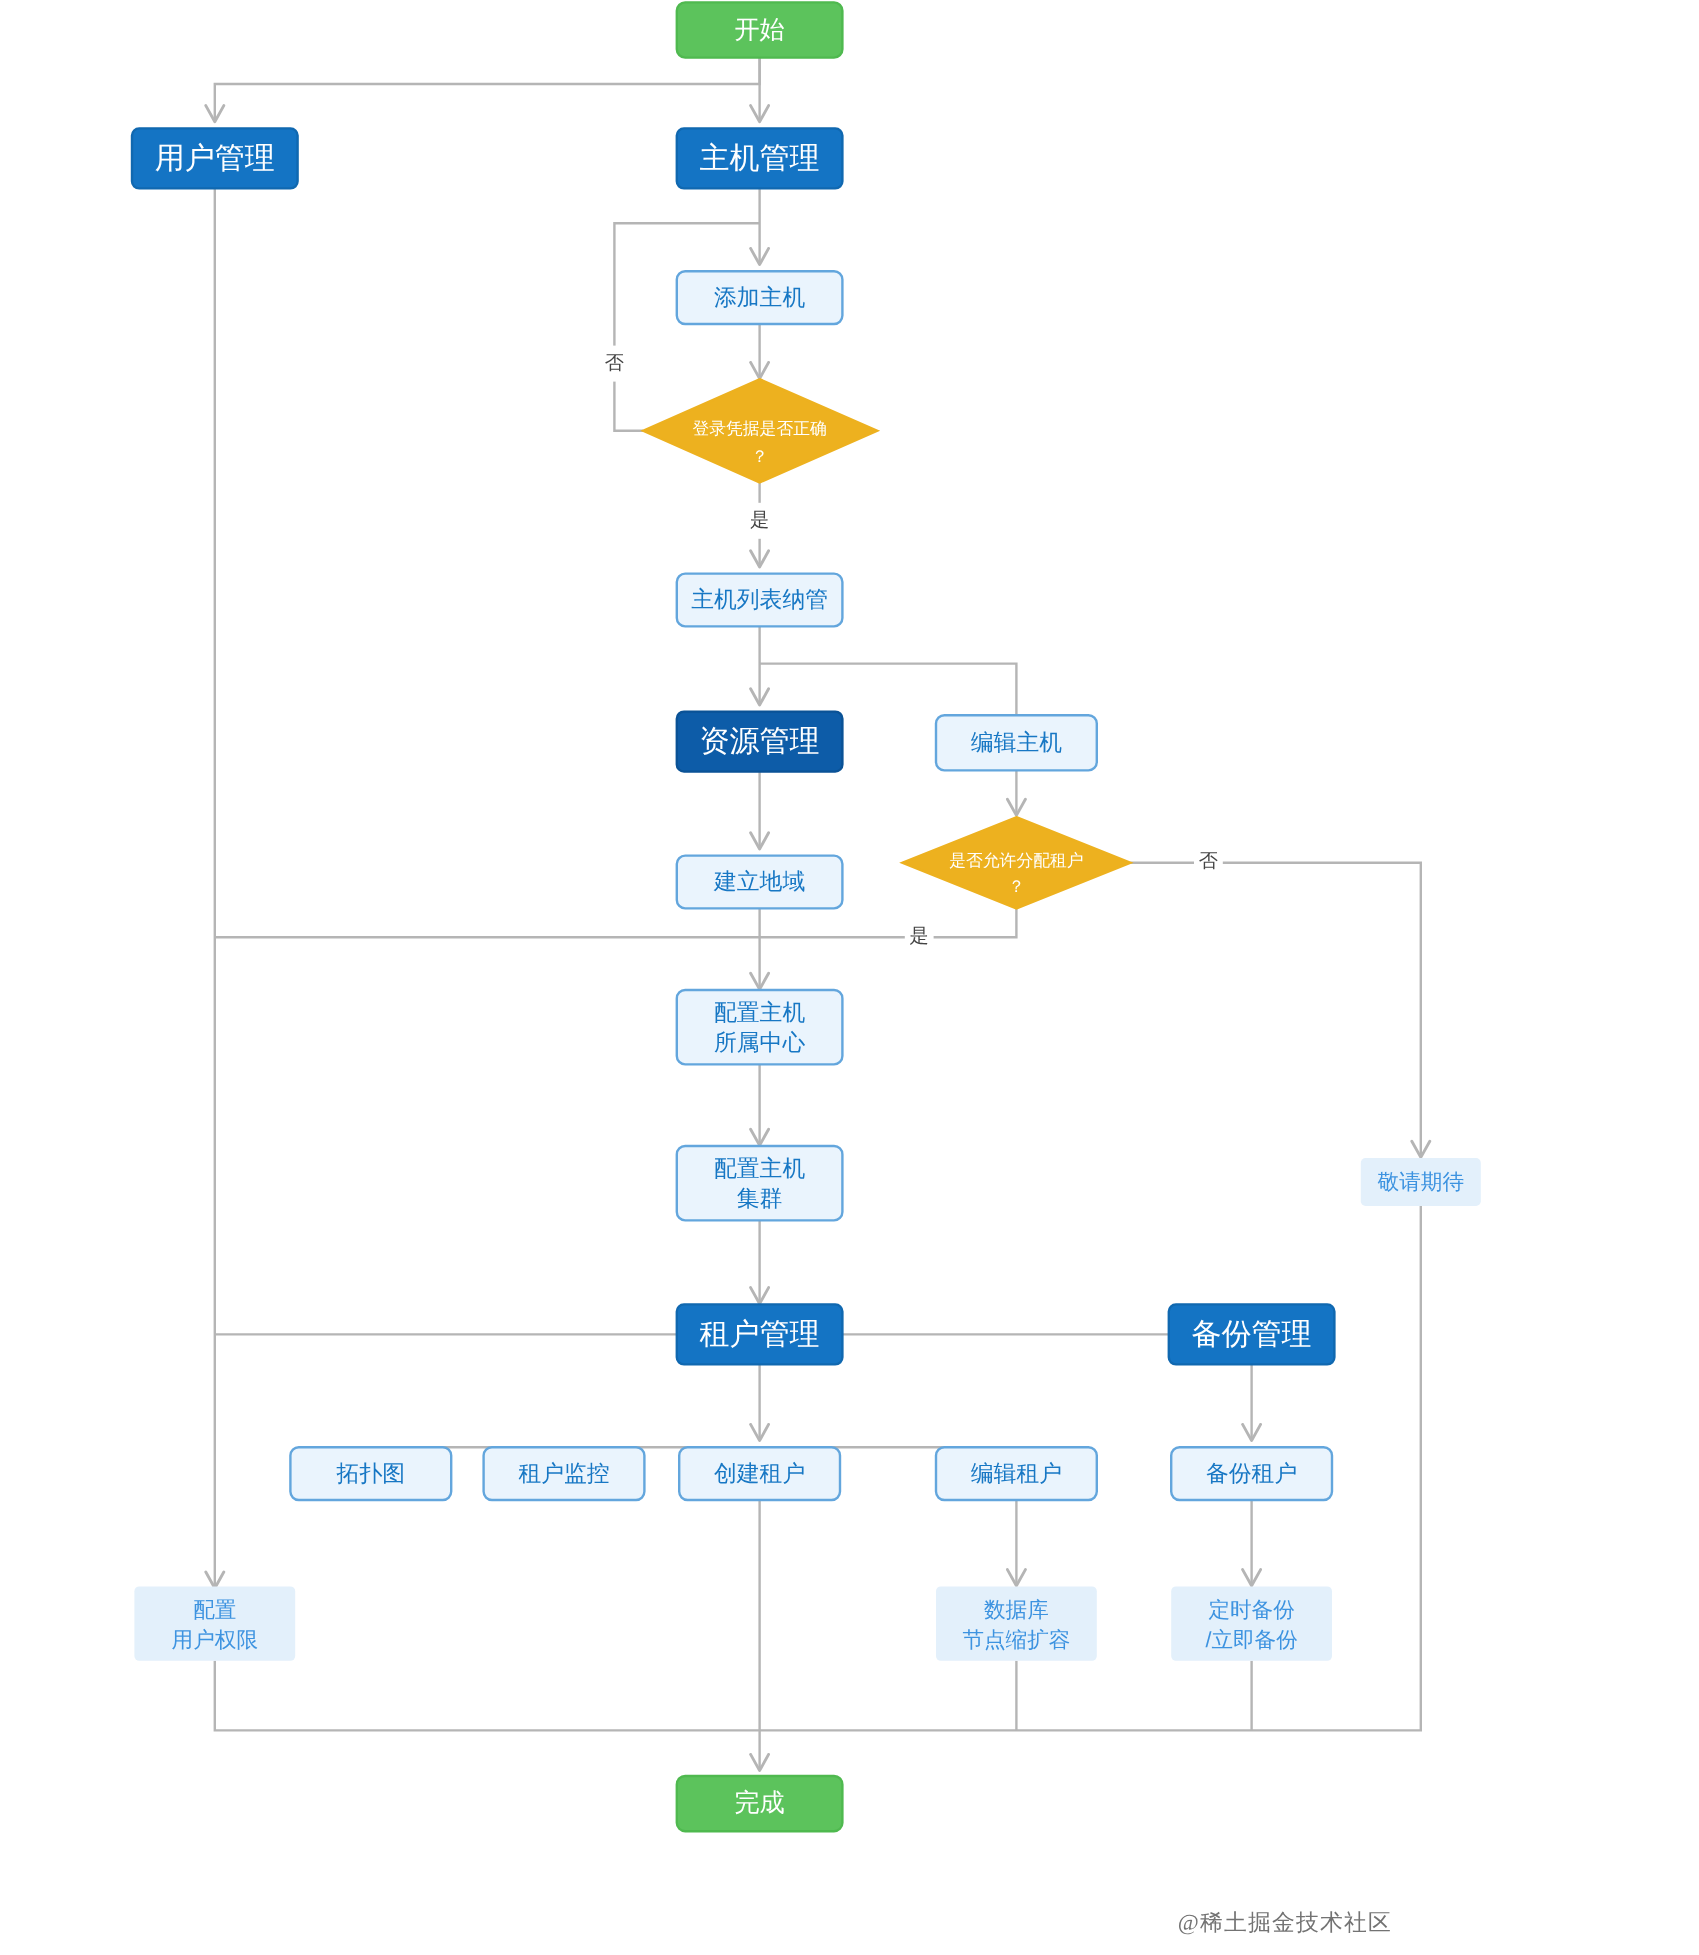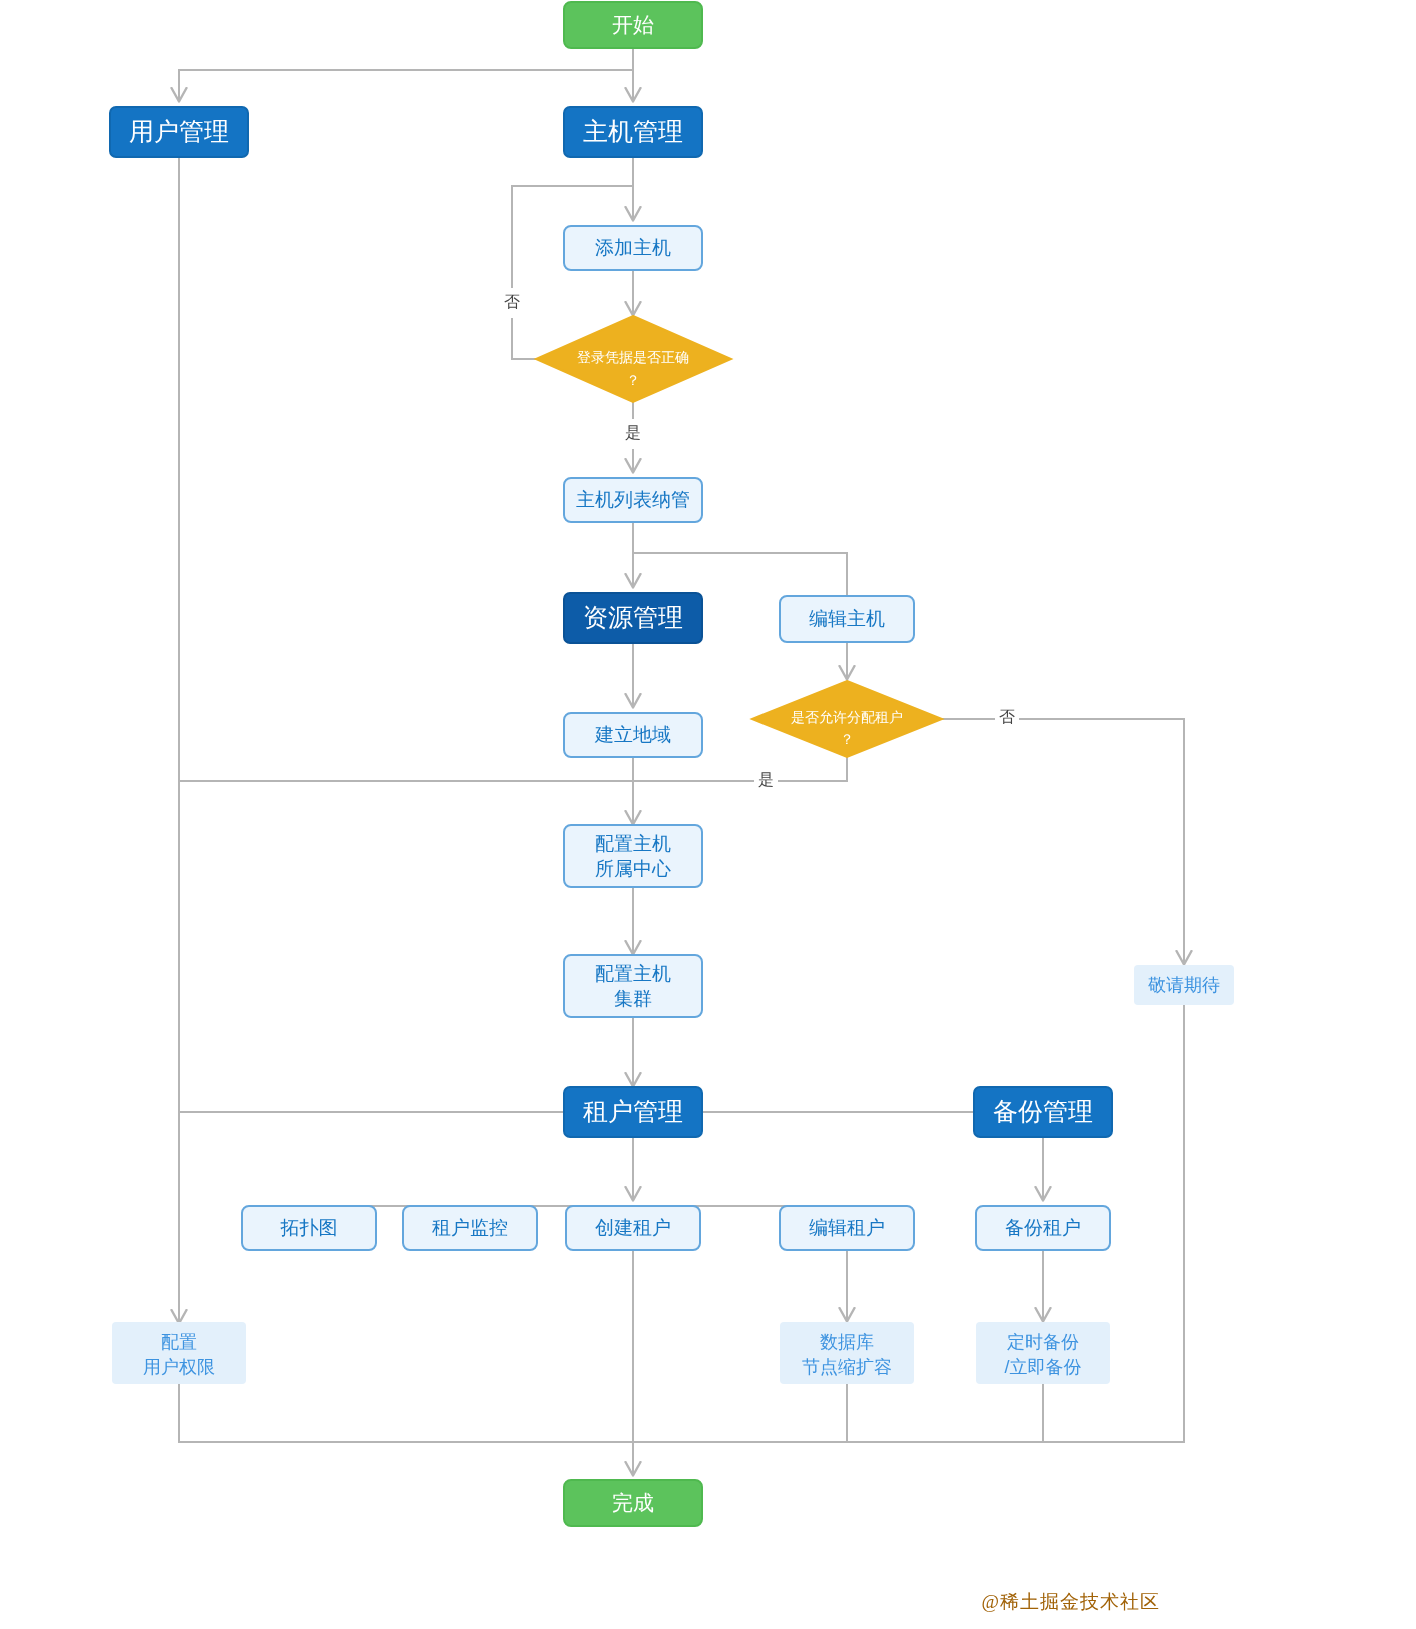--- a/index.html
+++ b/index.html
@@ -50,21 +50,21 @@
     fill: #444444;
     text-anchor: middle;
     dominant-baseline: middle;
   }
   .watermark {
     position: absolute;
     right: 24px;
     bottom: 14px;
     font-family: "Liberation Serif", "DejaVu Serif", serif;
     font-size: 19px;
-    color: #a16207;
+    color: #737373;
     letter-spacing: 1px;
     user-select: none;
   }
 </style>
 </head>
 <body>
 
 <div id="flow-root">
 
   <svg id="flow-svg" viewBox="0 0 1416 1629">

